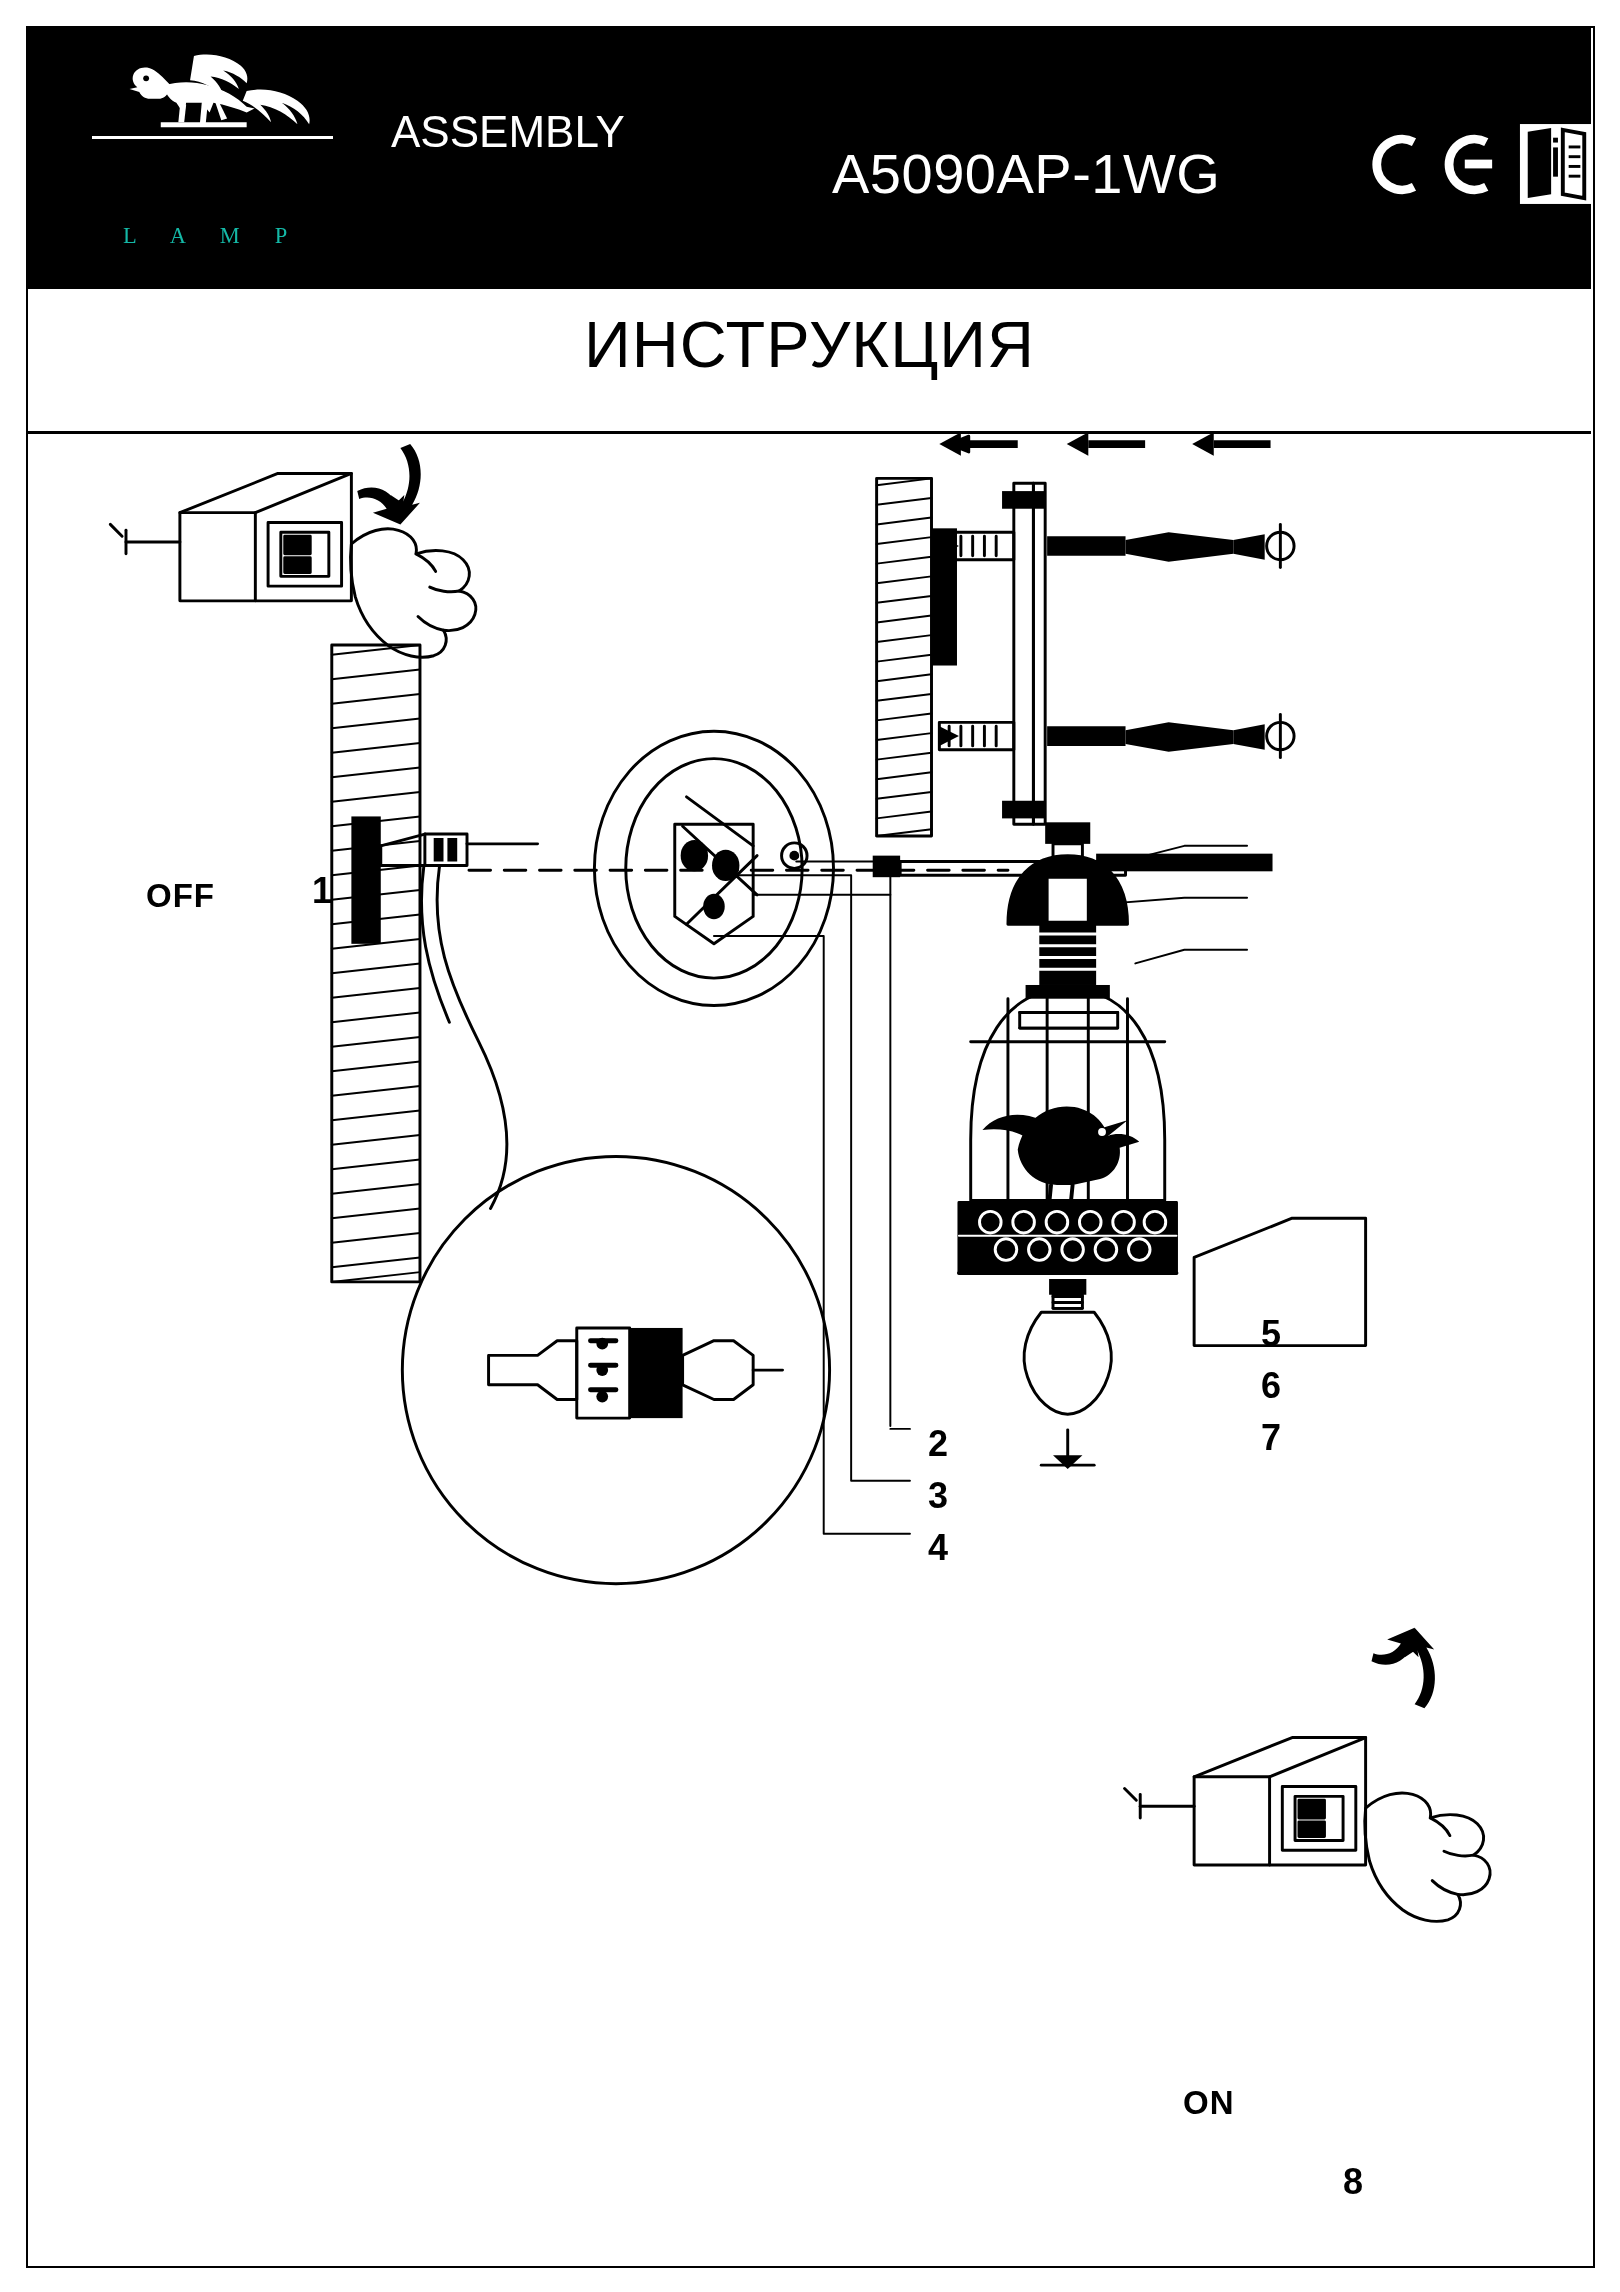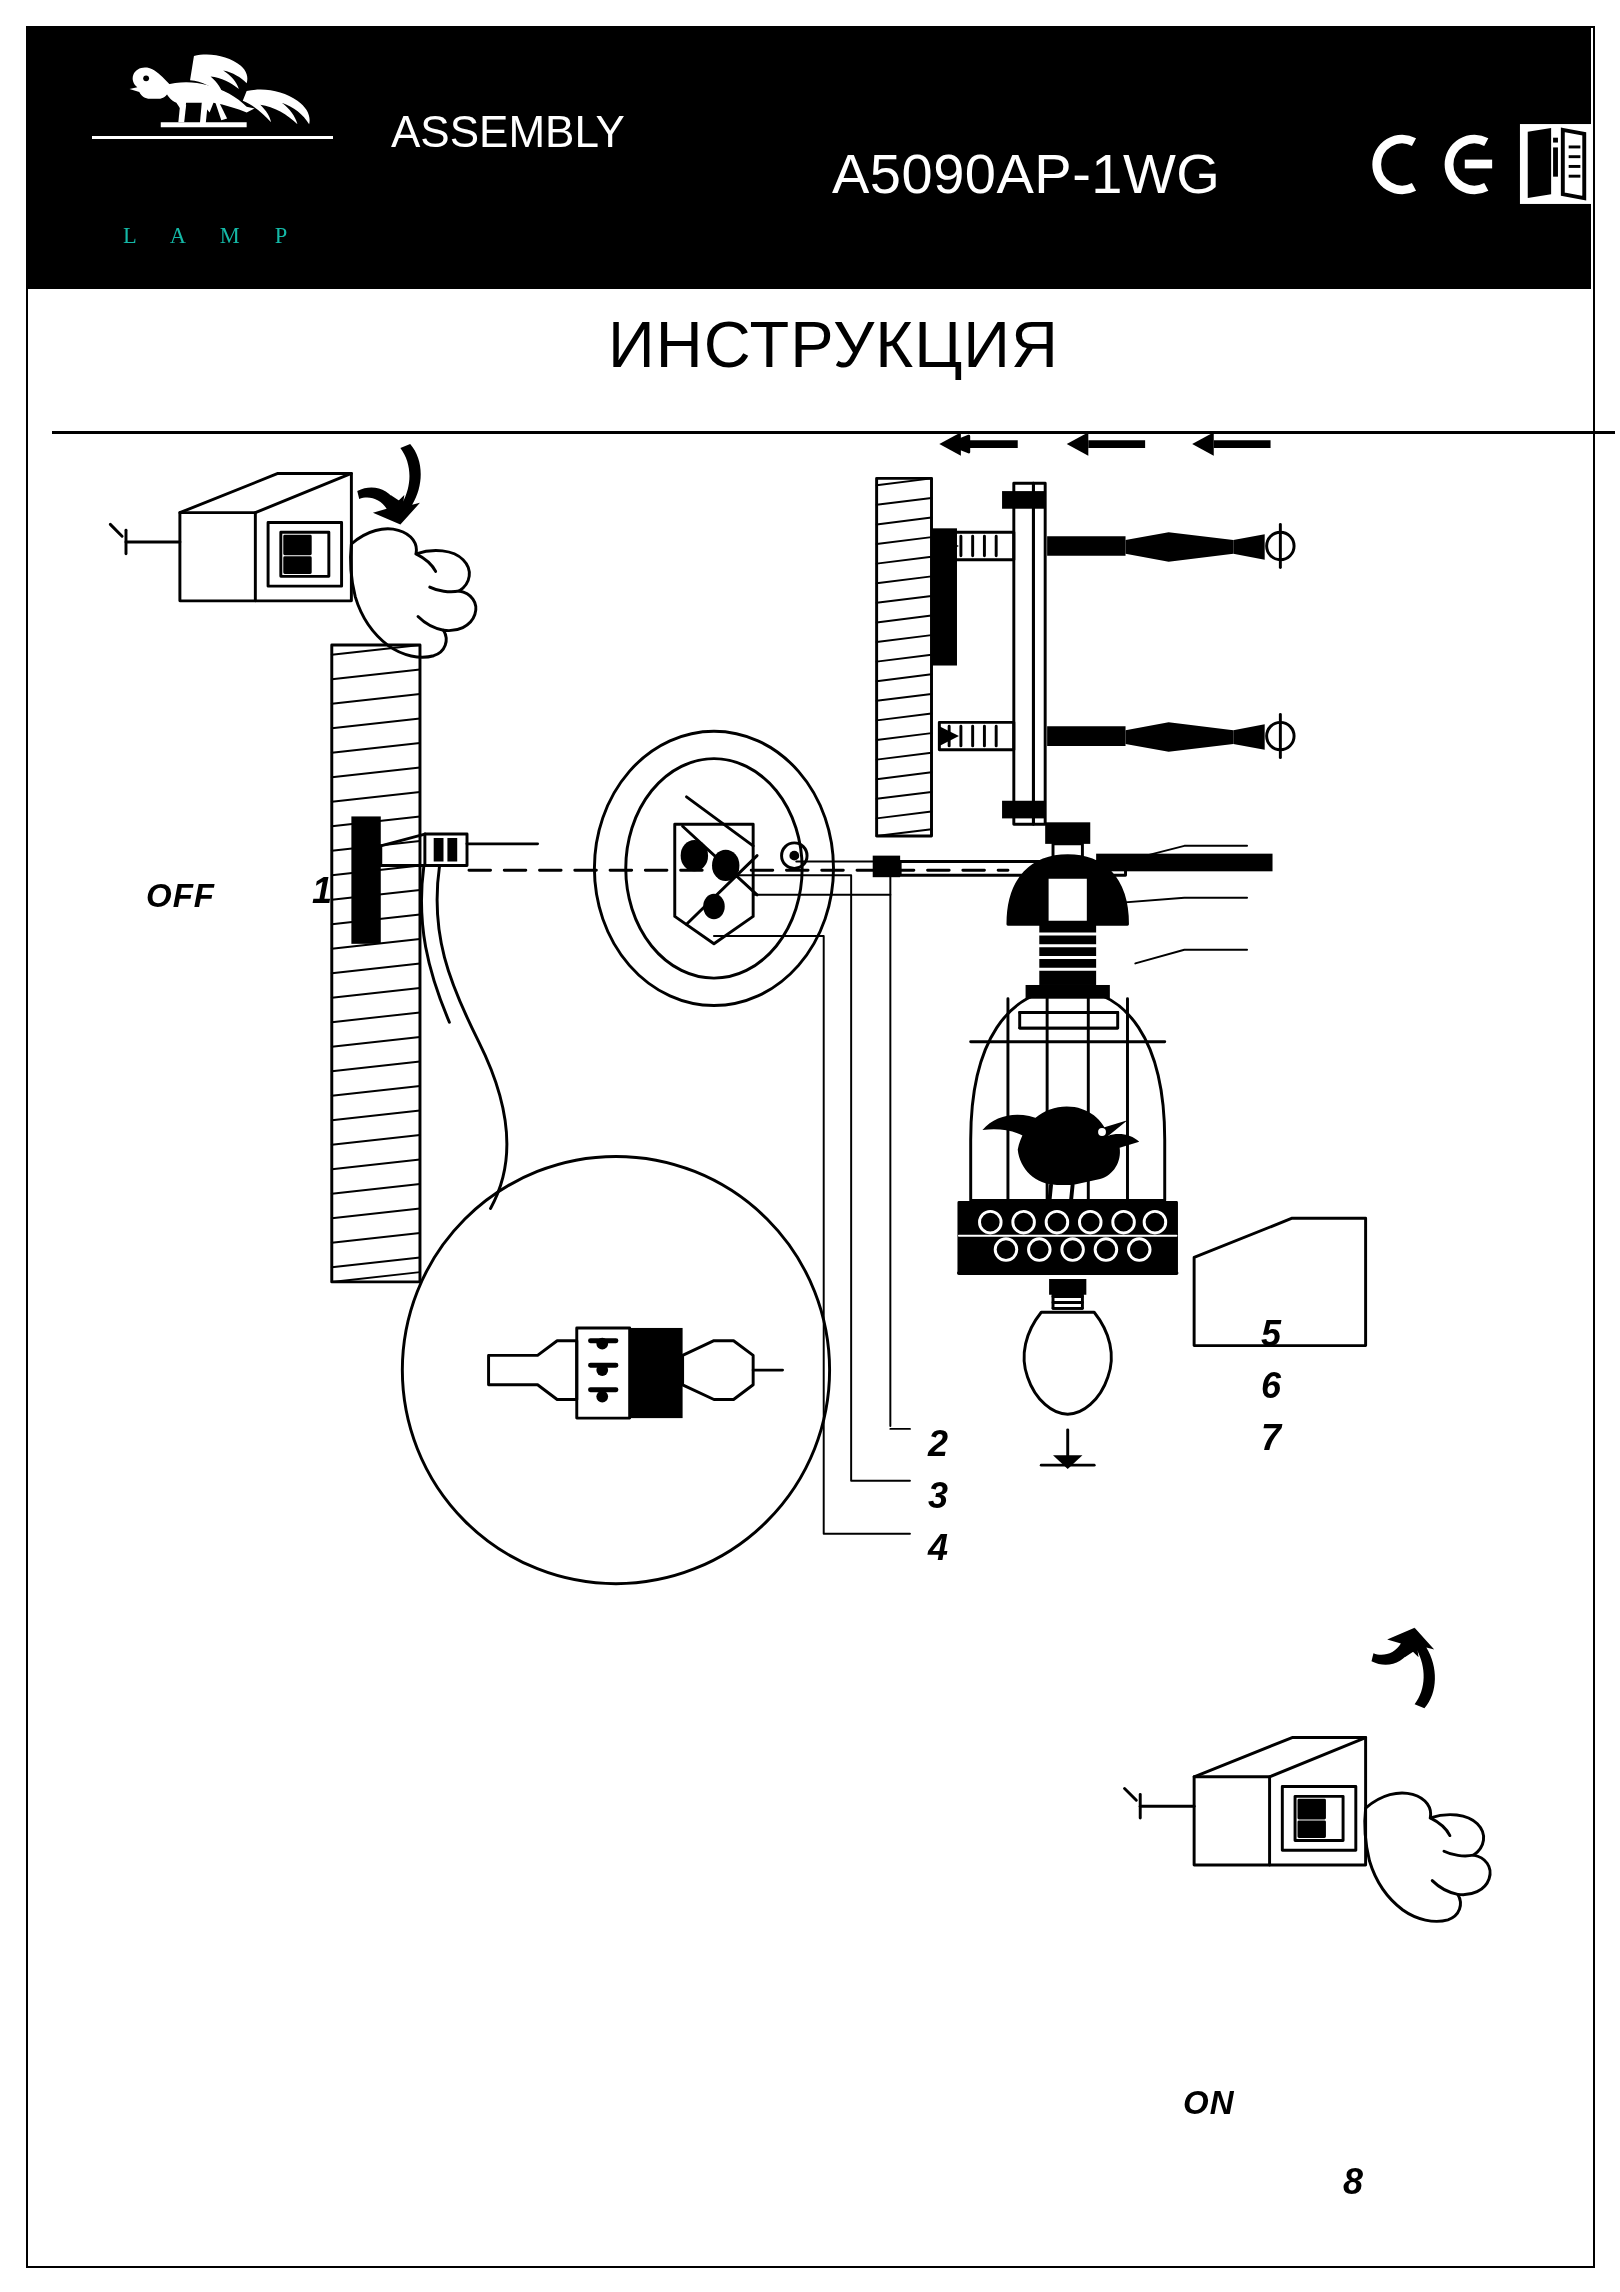--- a/index.html
+++ b/index.html
@@ -122,40 +122,38 @@
   }
   
   .ru-title-band {
     position: absolute;
     left: 28px;
     top: 289px;
     width: 1563px;
     height: 145px;
     border-bottom: 3.9px solid #000;
     box-sizing: border-box;
-    margin-left: 24px;
   }
   .ru-title {
     position: absolute;
     left: 0;
     top: 17.6px;
     width: 1563px;
     text-align: center;
     font-size: 65px;
     letter-spacing: 1px;
     color: #000;
   }
   
   .canvas {
     position: absolute;
     left: 28px;
     top: 434px;
     width: 1563px;
     height: 1833px;
-    font-style: italic;
   }
   .canvas svg { display: block; }
 
   .lbl {
     position: absolute;
     font-size: 33px;
     font-weight: bold;
     color: #000;
     font-family: "Liberation Sans", sans-serif;
   }

